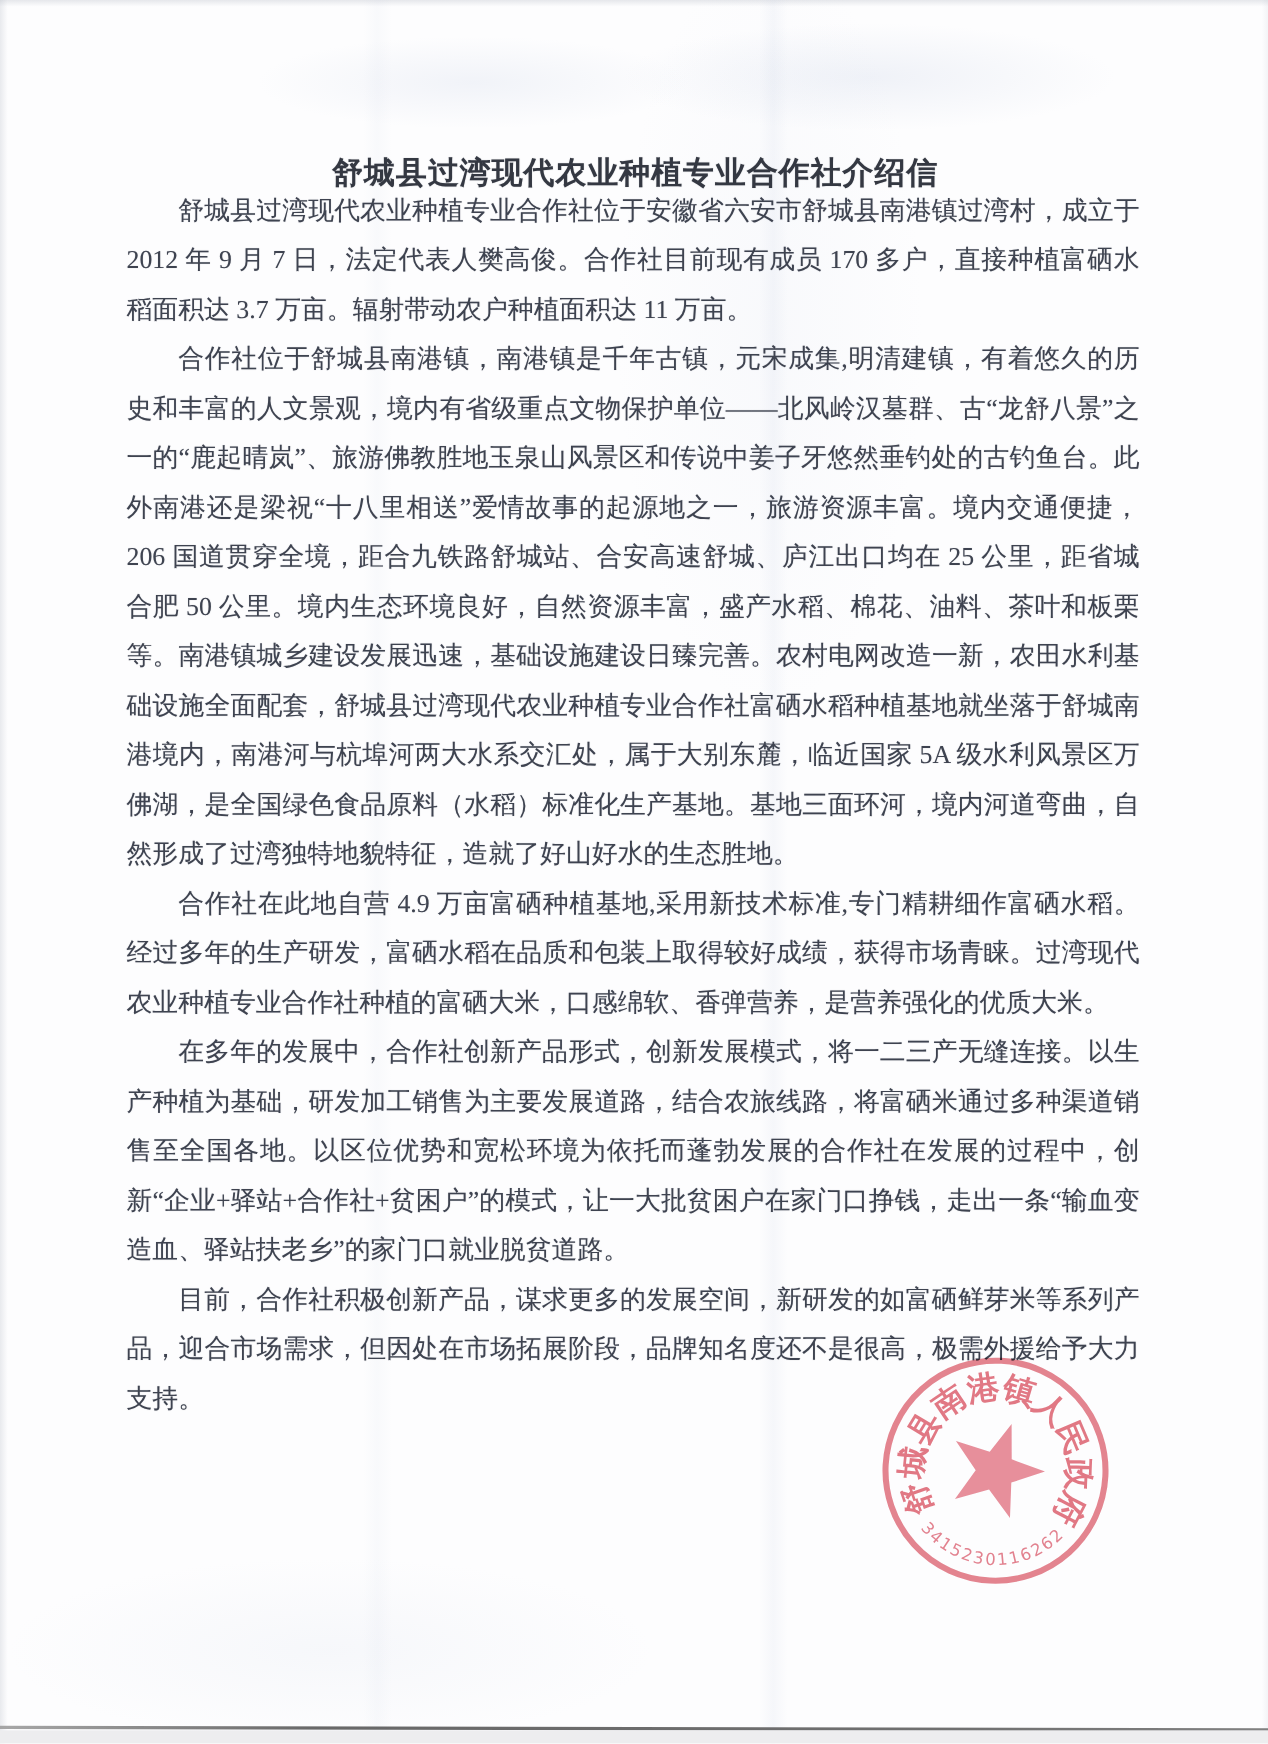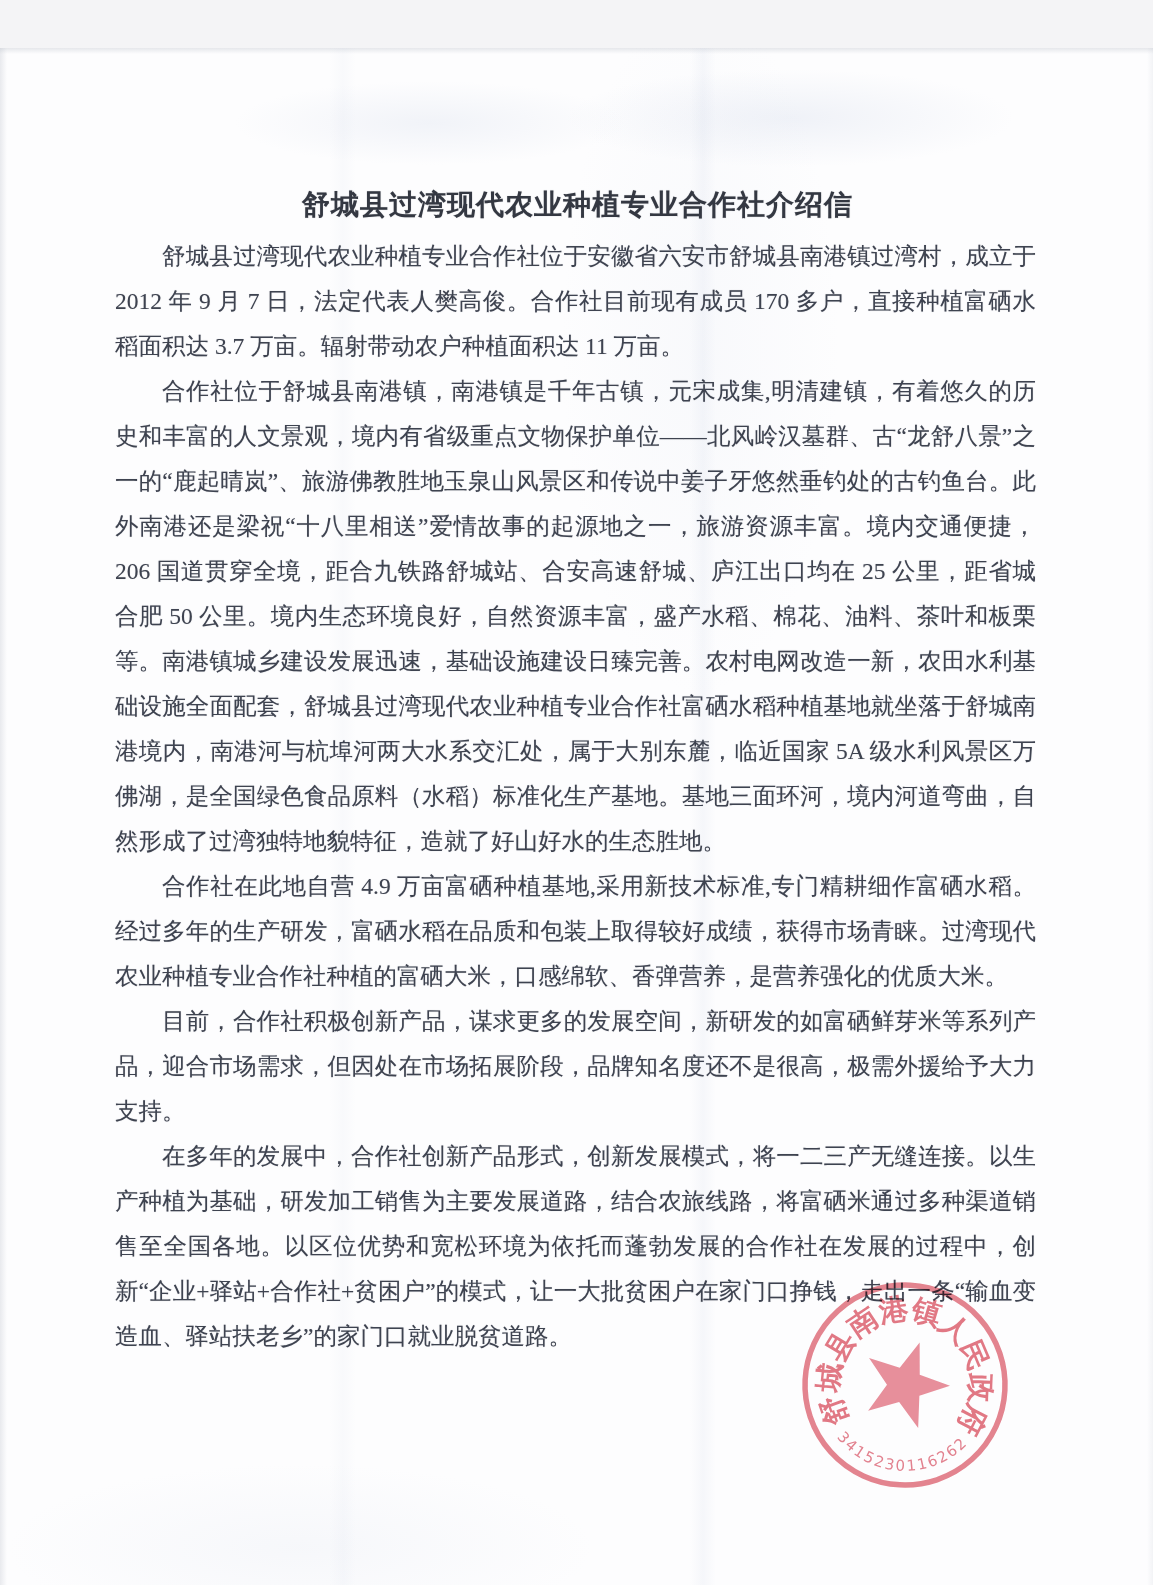--- a/index.html
+++ b/index.html
@@ -14,21 +14,20 @@
     position: absolute; inset: 0;
     background-color: #fdfdfe;
     background-image:
       radial-gradient(ellipse 280px 60px at 430px 75px, rgba(198,208,228,0.22), transparent 70%),
       radial-gradient(ellipse 320px 70px at 790px 70px, rgba(198,208,228,0.25), transparent 70%),
       radial-gradient(ellipse 200px 500px at 700px 300px, rgba(205,214,232,0.10), transparent 70%),
       radial-gradient(ellipse 420px 120px at 300px 1500px, rgba(205,214,230,0.14), transparent 70%),
       linear-gradient(to right, rgba(185,190,200,0.30) 0px, rgba(185,190,200,0.0) 7px),
       linear-gradient(to bottom, rgba(185,190,200,0.35) 0px, rgba(185,190,200,0.0) 6px),
       linear-gradient(to left, rgba(200,204,214,0.20) 0px, rgba(200,204,214,0.0) 6px);
-    margin-top: 48px;
   }
   .crease-v {
     position: absolute; top: 0; height: 1585px; width: 26px;
     background: linear-gradient(to right, transparent, rgba(190,200,222,0.12), transparent);
     pointer-events: none;
   }
   .crease-v.c1 { left: 690px; }
   .crease-v.c2 { left: 330px; opacity: .6; }
   .doc-title {
     position: absolute;
@@ -36,21 +35,21 @@
     margin: 0;
     text-align: center;
     font-size: 28px;
     font-weight: bold;
     letter-spacing: 1px;
     color: #343842;
     text-shadow: 0 0 1px rgba(52,56,66,0.35);
   }
   .doc-body {
     position: absolute;
-    left: 115px; top: 186px;
+    left: 115px; top: 170px;
     width: 921px;
     font-size: 23.5px;
     line-height: 45px;
     text-align: justify;
     color: #3e4350;
     text-shadow: 0 0 1px rgba(62,67,80,0.30);
   }
   .doc-body p { margin: 0; text-indent: 2em; }
   .seal {
     position: absolute;
@@ -90,22 +89,22 @@
 
   <div class="crease-v c1"></div>
   <div class="crease-v c2"></div>
 
   <h1 class="doc-title">舒城县过湾现代农业种植专业合作社介绍信</h1>
 
   <div class="doc-body">
     <p>舒城县过湾现代农业种植专业合作社位于安徽省六安市舒城县南港镇过湾村，成立于 2012 年 9 月 7 日，法定代表人樊高俊。合作社目前现有成员 170 多户，直接种植富硒水稻面积达 3.7 万亩。辐射带动农户种植面积达 11 万亩。</p>
     <p>合作社位于舒城县南港镇，南港镇是千年古镇，元宋成集,明清建镇，有着悠久的历史和丰富的人文景观，境内有省级重点文物保护单位——北风岭汉墓群、古“龙舒八景”之一的“鹿起晴岚”、旅游佛教胜地玉泉山风景区和传说中姜子牙悠然垂钓处的古钓鱼台。此外南港还是梁祝“十八里相送”爱情故事的起源地之一，旅游资源丰富。境内交通便捷，206 国道贯穿全境，距合九铁路舒城站、合安高速舒城、庐江出口均在 25 公里，距省城合肥 50 公里。境内生态环境良好，自然资源丰富，盛产水稻、棉花、油料、茶叶和板栗等。南港镇城乡建设发展迅速，基础设施建设日臻完善。农村电网改造一新，农田水利基础设施全面配套，舒城县过湾现代农业种植专业合作社富硒水稻种植基地就坐落于舒城南港境内，南港河与杭埠河两大水系交汇处，属于大别东麓，临近国家 5A 级水利风景区万佛湖，是全国绿色食品原料（水稻）标准化生产基地。基地三面环河，境内河道弯曲，自然形成了过湾独特地貌特征，造就了好山好水的生态胜地。</p>
     <p>合作社在此地自营 4.9 万亩富硒种植基地,采用新技术标准,专门精耕细作富硒水稻。经过多年的生产研发，富硒水稻在品质和包装上取得较好成绩，获得市场青睐。过湾现代农业种植专业合作社种植的富硒大米，口感绵软、香弹营养，是营养强化的优质大米。</p>
+    <p>在多年的发展中，合作社创新产品形式，创新发展模式，将一二三产无缝连接。以生产种植为基础，研发加工销售为主要发展道路，结合农旅线路，将富硒米通过多种渠道销售至全国各地。以区位优势和宽松环境为依托而蓬勃发展的合作社在发展的过程中，创新“企业+驿站+合作社+贫困户”的模式，让一大批贫困户在家门口挣钱，走出一条“输血变造血、驿站扶老乡”的家门口就业脱贫道路。</p>
     <p>目前，合作社积极创新产品，谋求更多的发展空间，新研发的如富硒鲜芽米等系列产品，迎合市场需求，但因处在市场拓展阶段，品牌知名度还不是很高，极需外援给予大力支持。</p>
-    <p>在多年的发展中，合作社创新产品形式，创新发展模式，将一二三产无缝连接。以生产种植为基础，研发加工销售为主要发展道路，结合农旅线路，将富硒米通过多种渠道销售至全国各地。以区位优势和宽松环境为依托而蓬勃发展的合作社在发展的过程中，创新“企业+驿站+合作社+贫困户”的模式，让一大批贫困户在家门口挣钱，走出一条“输血变造血、驿站扶老乡”的家门口就业脱贫道路。</p>
   </div>
 
   <div class="seal">
     <svg viewBox="0 0 220 220" xmlns="http://www.w3.org/2000/svg">
       <defs>
         <path id="arcTop" d="M 55.94 147.86 A 66 66 0 1 1 164.06 147.86" fill="none"></path>
         <path id="arcBottom" d="M 39.6 159.3 A 86 86 0 0 0 180.4 159.3" fill="none"></path>
       </defs>
       <circle cx="110" cy="110" r="100" fill="none" stroke="#dc5a6a" stroke-width="5.5" stroke-opacity="0.85"></circle>
       <path d="M110,65 L120.58,95.44 L152.8,96.1 L127.12,115.56 L136.45,146.4 L110,128 L83.55,146.4 L92.88,115.56 L67.2,96.1 L99.42,95.44 Z" transform="rotate(16 110 110)" fill="#e06a7a" fill-opacity="0.85"></path>

